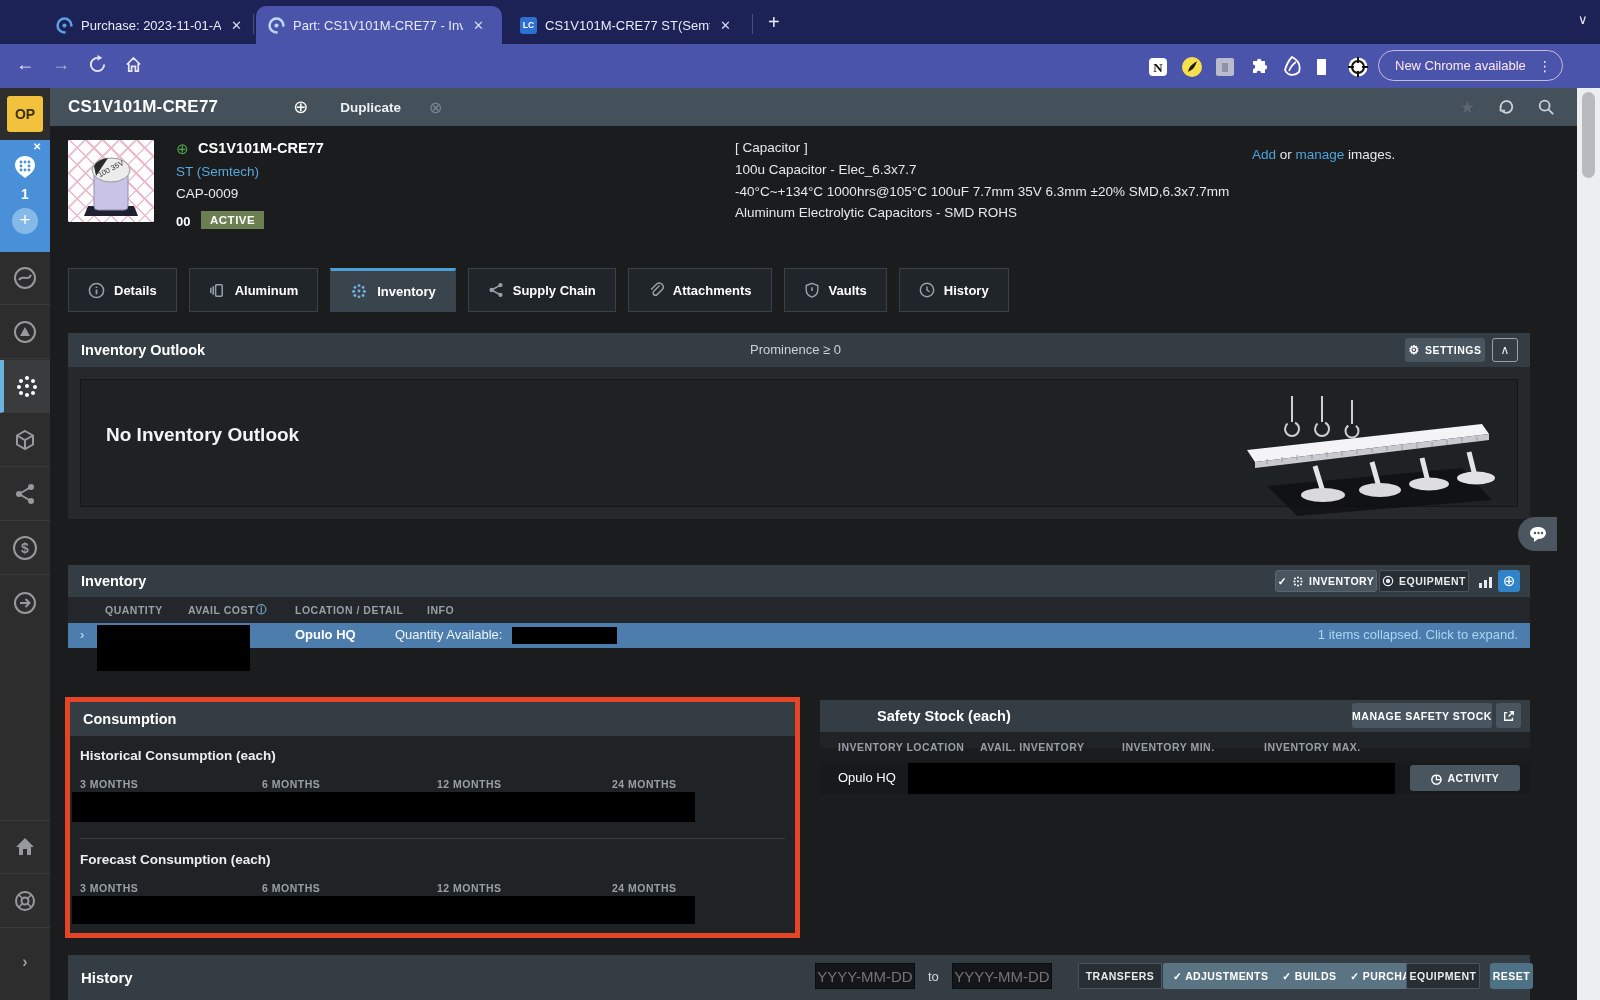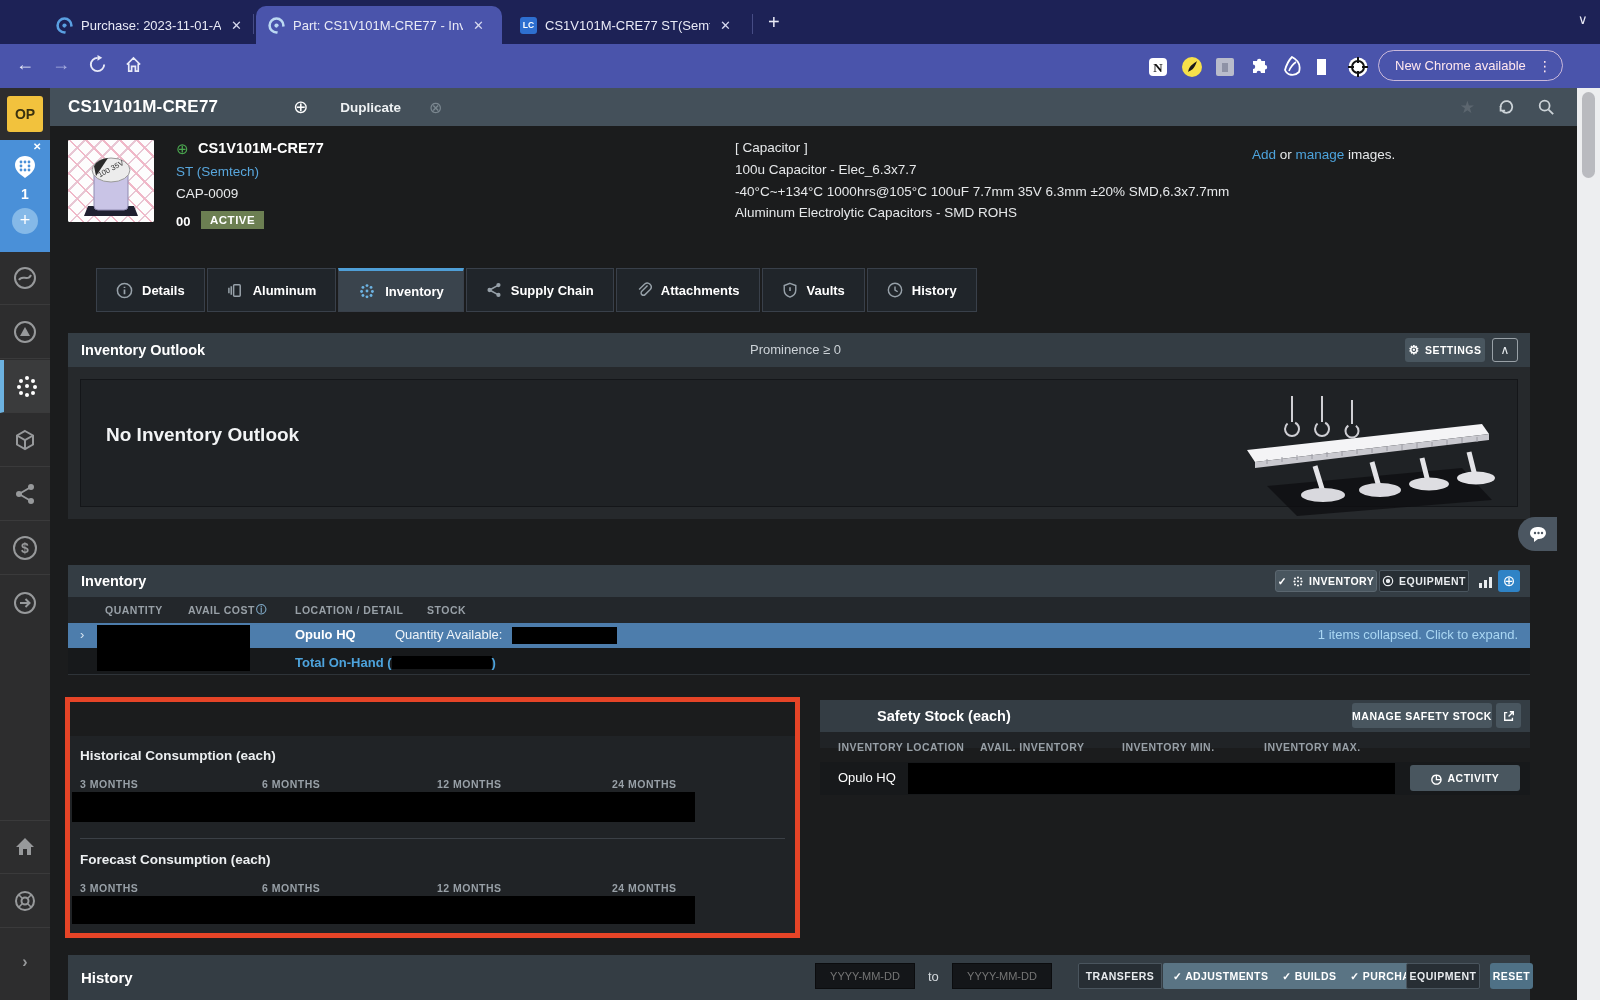--- a/index.html
+++ b/index.html
@@ -49,21 +49,21 @@
   
   .thumb { left:68px; top:140px; width:86px; height:82px; background:#fdfdfd; border-radius:2px; overflow:hidden; }
   .pname { color:#fff; font-weight:bold; font-size:14.5px; }
   .plink { color:#58a6dc; font-size:13.5px; }
   .ptext { color:#e8eaec; font-size:13.5px; }
   .badge-active { background:#6c7f52; color:#fff; font-size:11.5px; font-weight:bold;
                   padding:3px 9px; letter-spacing:.5px; }
   .desc { color:#e6e8ea; font-size:13.5px; }
 
   
-  .navtabs { left:68px; top:268px; display:flex; gap:2px;margin-left:28px; }
+  .navtabs { left:68px; top:268px; display:flex; gap:12px; }
   .navtab { height:44px; display:flex; align-items:center; gap:9px; padding:0 19px;
             background:#20252a; border:1px solid #39404a; color:#fff; font-size:13px; font-weight:bold; }
   .navtab .ti { color:#97a1a9; display:flex; }
   .navtab.active { background:#3a444d; border-top:3px solid #4f9fd7; }
 
   
   .phdr { background:#343d44; display:flex; align-items:center; }
   .phdr .t { color:#fff; font-size:14.5px; font-weight:bold; margin-left:13px; }
   .btn-slate { background:#49565f; color:#fff; font-size:10.5px; font-weight:bold; letter-spacing:.5px;
                border-radius:3px; display:inline-flex; align-items:center; justify-content:center; gap:5px; }
@@ -73,21 +73,21 @@
   .redact { background:#000; }
   .bluerow { background:#4d7dac; }
   .linkblue { color:#4da3dc; }
 
   
   .redbox { left:65px; top:697px; width:735px; height:241px; border:5px solid #e64427; }
   .clabel { color:#eceff1; font-size:13.5px; font-weight:bold; }
 
   
   .dateinput { width:100px; height:26px; background:#141619; border:1px solid #0b0c0e; color:#6a7178;
-               font-size:11px; text-align:center; font-family:"Liberation Sans",sans-serif; }
+               font-size:15px; text-align:center; font-family:"Liberation Sans",sans-serif; }
   .fgroup { background:#5a7484; border-radius:2px; height:26px; display:inline-flex; align-items:center;
             color:#fff; font-size:10.5px; font-weight:bold; letter-spacing:.4px; }
 
   
   .sb-track { left:1577px; top:88px; width:23px; height:912px; background:#edeef0; }
   .sb-thumb { left:1582px; top:92px; width:13px; height:86px; background:#b9babf; border-radius:7px; }
 
   .chatfab { left:1518px; top:517px; width:39px; height:34px; background:#4b5661; border-radius:17px 0 0 17px;
              display:flex; align-items:center; justify-content:center; }
   svg { display:block; }
@@ -466,35 +466,35 @@
       <span style="width:3px;height:8px;background:#e8ebee;"></span>
       <span style="width:3px;height:11px;background:#e8ebee;"></span>
   </div>
   <div class="abs" style="left:1498px; top:570px; width:22px; height:22px; background:#2f83c6; border-radius:3px; color:#fff; font-size:15px; text-align:center; line-height:21px;">⊕</div>
 
   <div class="abs" style="left:68px; top:597px; width:1462px; height:26px; background:#23272b;">
     <span class="col-label" style="position:absolute; left:37px; top:7px;">QUANTITY</span>
     <span class="col-label" style="position:absolute; left:120px; top:7px;">AVAIL COST</span>
     <span class="col-label" style="position:absolute; left:188px; top:6px; color:#7ea7c4;">ⓘ</span>
     <span class="col-label" style="position:absolute; left:227px; top:7px;">LOCATION / DETAIL</span>
-    <span class="col-label" style="position:absolute; left:359px; top:7px;">STOCK</span>
+    <span class="col-label" style="position:absolute; left:359px; top:7px;">INFO</span>
   </div>
 
   <div class="abs bluerow" style="left:68px; top:623px; width:1462px; height:25px;">
     <span style="position:absolute; left:12px; top:4px; color:#d7e6f2; font-size:13px;">›</span>
     <span style="position:absolute; left:227px; top:4px; color:#fff; font-size:13px; font-weight:bold;">Opulo HQ</span>
     <span style="position:absolute; left:327px; top:4px; color:#eef4f9; font-size:13px;">Quantity Available:</span>
     <span style="position:absolute; right:12px; top:4px; color:#aad7f3; font-size:13px;">1 items collapsed. Click to expand.</span>
   </div>
-  <div class="abs" style="left:68px; top:648px; width:1462px; height:27px; background:#17191b; border-bottom:1px solid #2e3338;">
-    <span style="position:absolute; left:227px; top:5px;"><span class="linkblue" style="font-size:13px; font-weight:bold;">Total On-Hand (</span><span class="redact" style="display:inline-block; width:100px; height:13px; vertical-align:middle;"></span><span class="linkblue" style="font-size:13px; font-weight:bold;">)</span></span>
-  </div>
   <div class="abs redact" style="left:97px; top:625px; width:153px; height:46px;"></div>
   <div class="abs redact" style="left:512px; top:627px; width:105px; height:17px;"></div>
 
+  <div class="abs phdr" style="left:70px; top:702px; width:725px; height:34px;">
+    <span class="t">Consumption</span>
+  </div>
   <div class="abs" style="left:70px; top:736px; width:725px; height:197px; background:#202326;">
     <span class="clabel" style="position:absolute; left:10px; top:12px;">Historical Consumption (each)</span>
     <span class="col-label" style="position:absolute; left:10px; top:42px;">3 MONTHS</span>
     <span class="col-label" style="position:absolute; left:192px; top:42px;">6 MONTHS</span>
     <span class="col-label" style="position:absolute; left:367px; top:42px;">12 MONTHS</span>
     <span class="col-label" style="position:absolute; left:542px; top:42px;">24 MONTHS</span>
     <div class="redact" style="position:absolute; left:2px; top:56px; width:623px; height:30px;"></div>
     <div style="position:absolute; left:10px; top:102px; width:705px; height:1px; background:#3b4046;"></div>
     <span class="clabel" style="position:absolute; left:10px; top:116px;">Forecast Consumption (each)</span>
     <span class="col-label" style="position:absolute; left:10px; top:146px;">3 MONTHS</span>

